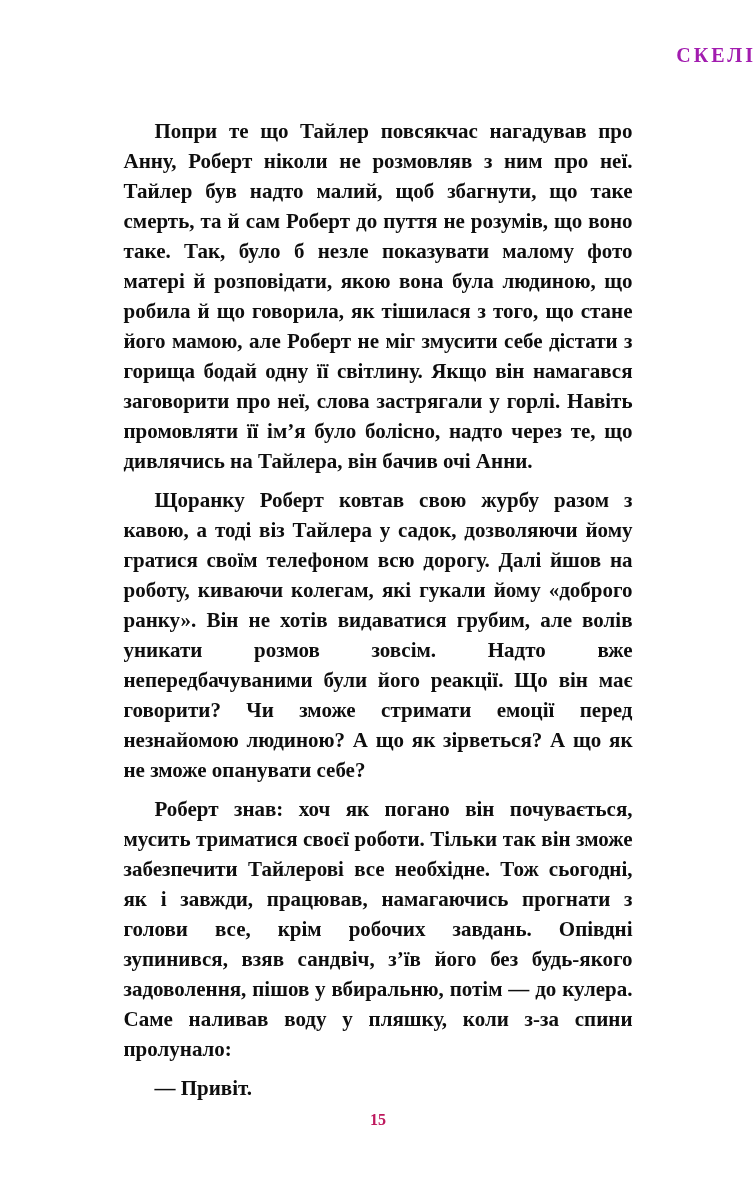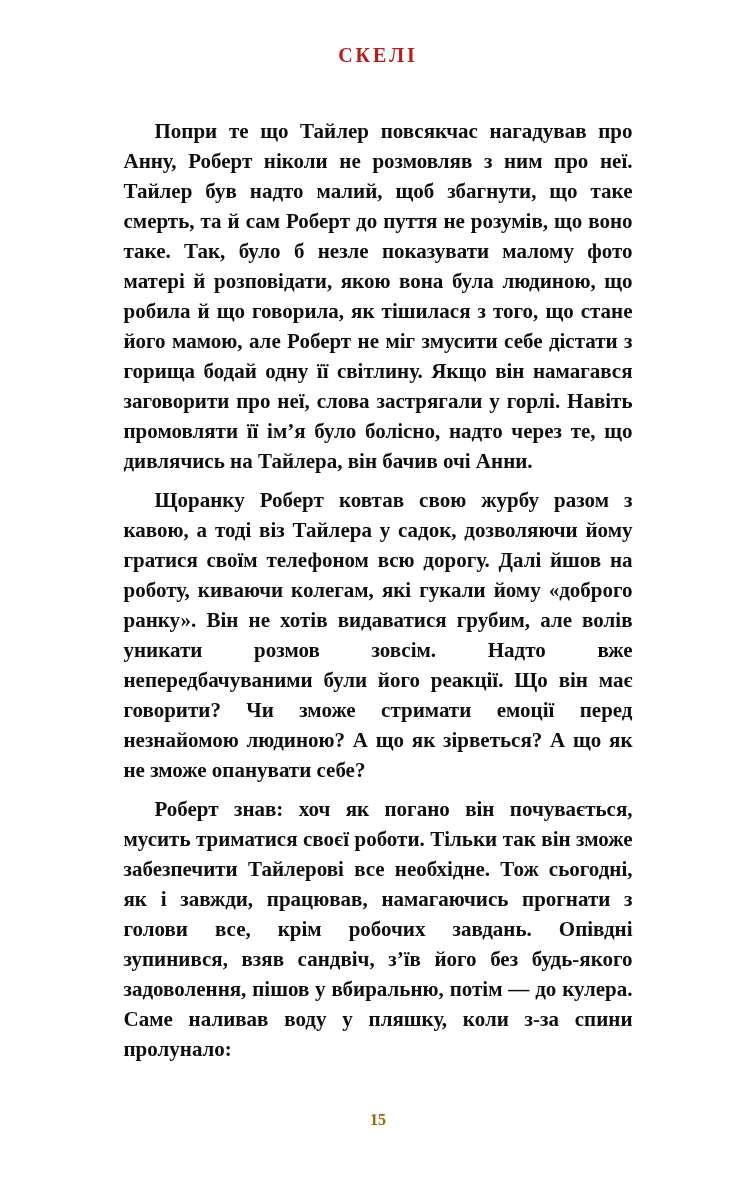--- a/index.html
+++ b/index.html
@@ -11,25 +11,25 @@
     position: relative;
     width: 756px;
     height: 1181px;
     background: #ffffff;
     font-family: "Liberation Serif", "DejaVu Serif", serif;
     color: #0d0d0d;
     overflow: hidden;
   }
   .running-head {
     padding-top: 44px;
-    text-align: center;
+    text-align: right;
     font-size: 20px;
     font-weight: bold;
     letter-spacing: 3px;
-    color: #b91c1c;
+    color: #a21caf;
   }
   .text-block {
     width: 527px;
     margin: 49px auto 0 auto;
     font-size: 21px;
     line-height: 30px;
     font-weight: 600;
     text-align: justify;
     color: #0e0e0e;
   }
@@ -38,31 +38,32 @@
     text-indent: 31px;
   }
   .folio {
     position: absolute;
     bottom: 52px;
     left: 0;
     width: 100%;
     text-align: center;
     font-size: 16px;
     font-weight: bold;
-    color: #a16207;
+    color: #be185d;
   }
 </style>
 </head>
 <body>
 
 <div class="page">
 
   <div class="running-head">СКЕЛІ</div>
 
   <div class="text-block">
     <p>Попри те що Тайлер повсякчас нагадував про Анну, Роберт ніколи не розмовляв з ним про неї. Тайлер був надто малий, щоб збагнути, що таке смерть, та й сам Роберт до пуття не розумів, що воно таке. Так, було б незле показувати малому фото матері й розповідати, якою вона була людиною, що робила й що говорила, як тішилася з того, що стане його мамою, але Роберт не міг змусити себе дістати з горища бодай одну її світлину. Якщо він намагався заговорити про неї, слова застрягали у горлі. Навіть промовляти її ім’я було болісно, надто через те, що дивлячись на Тайлера, він бачив очі Анни.</p>
     <p>Щоранку Роберт ковтав свою журбу разом з кавою, а тоді віз Тайлера у садок, дозволяючи йому гратися своїм телефоном всю дорогу. Далі йшов на роботу, киваючи колегам, які гукали йому «доброго ранку». Він не хотів видаватися грубим, але волів уникати розмов зовсім. Надто вже непередбачуваними були його реакції. Що він має говорити? Чи зможе стримати емоції перед незнайомою людиною? А що як зірветься? А що як не зможе опанувати себе?</p>
     <p>Роберт знав: хоч як погано він почувається, мусить триматися своєї роботи. Тільки так він зможе забезпечити Тайлерові все необхідне. Тож сьогодні, як і завжди, працював, намагаючись прогнати з голови все, крім робочих завдань. Опівдні зупинився, взяв сандвіч, з’їв його без будь-якого задоволення, пішов у вбиральню, потім — до кулера. Саме наливав воду у пляшку, коли з-за спини пролунало:</p>
+    <p>— Привіт.</p>
   </div>
 
   <div class="folio">15</div>
 
 </div>
 
 </body></html>

